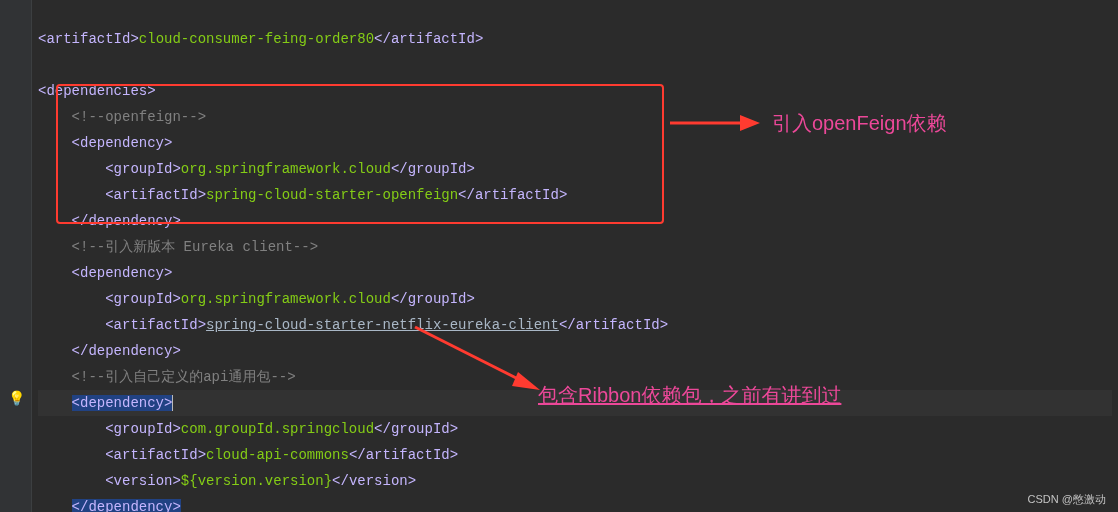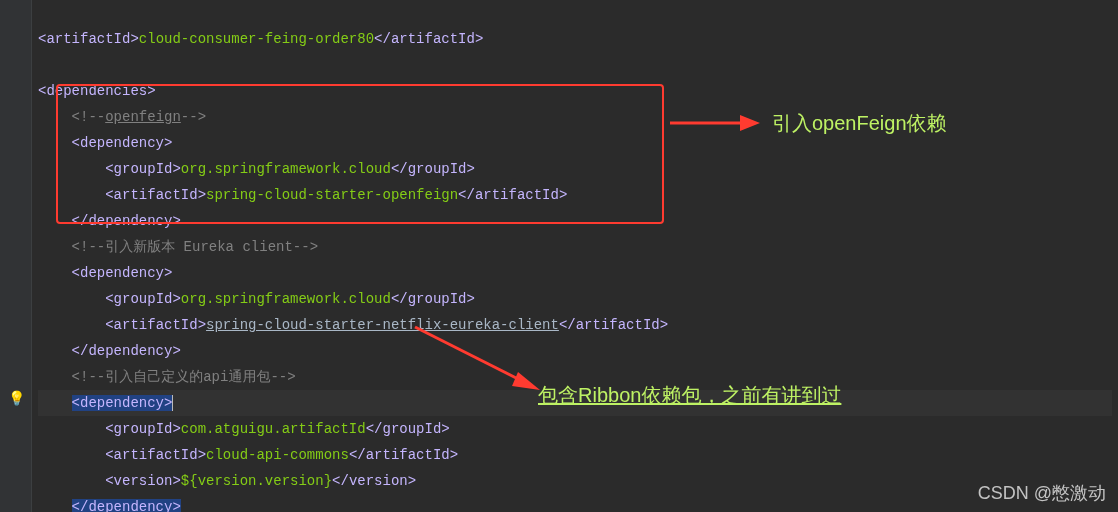--- a/index.html
+++ b/index.html
@@ -32,53 +32,53 @@
     position: absolute;
     left: 32px;
     top: 0;
     right: 0;
     padding-left: 6px;
     white-space: pre;
   }
   .tag { color: #c4b5fd; }
   .text { color: #84cc16; }
   .comment { color: #808080; }
-  .underline-comment { color: #808080; text-decoration: underline; }
+  .underline-comment { color: #808080; }
   .underline-text { color: #a9b7c6; text-decoration: underline; }
   .sel { background: #214283; }
   .caret { border-left: 1px solid #bbbbbb; }
   .current-line {
     background: #323232;
     display: inline-block;
     width: calc(100% - 6px);
   }
 
   .red-box {
     position: absolute;
     border: 2px solid #ff3b30;
     border-radius: 4px;
     pointer-events: none;
   }
   .annotation {
     position: absolute;
-    color: #bef264;
+    color: #ec4899;
     font-family: "Microsoft YaHei", "SimHei", sans-serif;
     font-size: 20px;
     font-weight: 500;
     pointer-events: none;
   }
   svg.arrow { position: absolute; pointer-events: none; }
 
   .watermark {
     position: absolute;
     right: 12px;
-    bottom: 6px;
+    bottom: 0;
     color: #dedede;
     font-family: "Microsoft YaHei", sans-serif;
-    font-size: 18px;
+    font-size: 11px;
     opacity: 0.85;
     font-weight: 500;
   }
 </style>
 </head>
 <body>
 
 <div class="gutter">
   <span class="bulb">💡</span>
 </div>
@@ -92,21 +92,21 @@
         <span class="tag">&lt;groupId&gt;</span><span class="text">org.springframework.cloud</span><span class="tag">&lt;/groupId&gt;</span>
         <span class="tag">&lt;artifactId&gt;</span><span class="text">spring-cloud-starter-openfeign</span><span class="tag">&lt;/artifactId&gt;</span>
     <span class="tag">&lt;/dependency&gt;</span>
     <span class="comment">&lt;!--引入新版本 Eureka client--&gt;</span>
     <span class="tag">&lt;dependency&gt;</span>
         <span class="tag">&lt;groupId&gt;</span><span class="text">org.springframework.cloud</span><span class="tag">&lt;/groupId&gt;</span>
         <span class="tag">&lt;artifactId&gt;</span><span class="underline-text">spring-cloud-starter-netflix-eureka-client</span><span class="tag">&lt;/artifactId&gt;</span>
     <span class="tag">&lt;/dependency&gt;</span>
     <span class="comment">&lt;!--引入自己定义的api通用包--&gt;</span>
 <span class="current-line">    <span class="sel tag">&lt;dependency&gt;</span><span class="caret"></span></span>
-        <span class="tag">&lt;groupId&gt;</span><span class="text">com.atguigu.artifactId</span><span class="tag">&lt;/groupId&gt;</span>
+        <span class="tag">&lt;groupId&gt;</span><span class="text">com.groupId.springcloud</span><span class="tag">&lt;/groupId&gt;</span>
         <span class="tag">&lt;artifactId&gt;</span><span class="text">cloud-api-commons</span><span class="tag">&lt;/artifactId&gt;</span>
         <span class="tag">&lt;version&gt;</span><span class="text">${version.version}</span><span class="tag">&lt;/version&gt;</span>
     <span class="sel tag">&lt;/dependency&gt;</span>
 </div>
 
 <div class="red-box" style="left:56px; top:84px; width:608px; height:140px;"></div>
 
 <svg class="arrow" style="left:670px; top:108px; width:90px; height:30px;" viewBox="0 0 90 30">
   <line x1="0" y1="15" x2="76" y2="15" stroke="#ff3b30" stroke-width="3"></line>
   <polygon points="90,15 70,7 70,23" fill="#ff3b30"></polygon>

